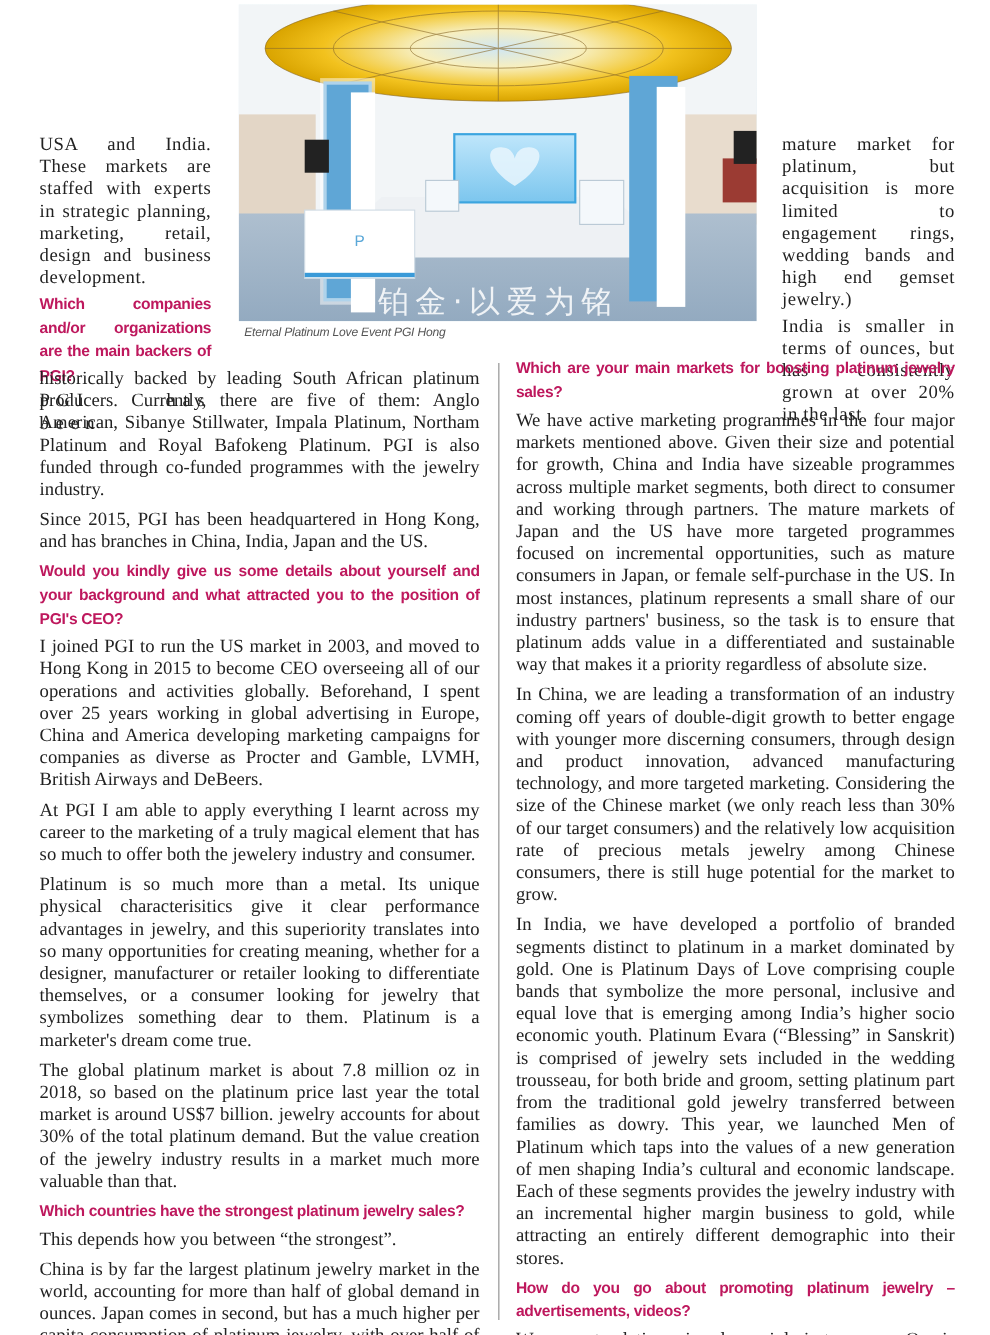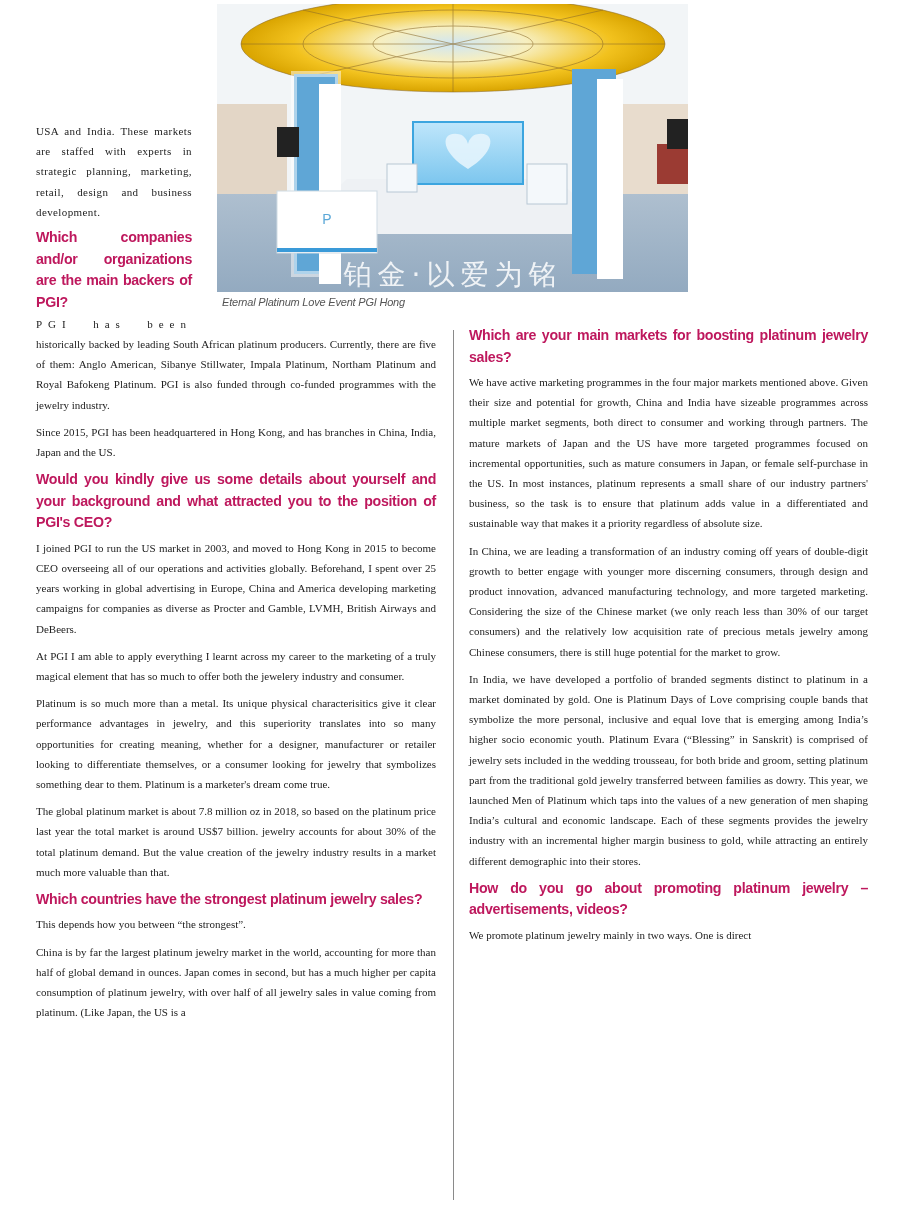--- a/index.html
+++ b/index.html
@@ -1,20 +1,20 @@
 <!DOCTYPE html>
 <html><head>
 <meta charset="utf-8">
 <style>
   html, body { margin: 0; padding: 0; background: #ffffff; }
   body { width: 900px; height: 1214px; position: relative; overflow: hidden; }
   .page { position: absolute; left: 0; top: 0; width: 900px; height: 1214px; }
   .p {
     font-family: "Liberation Serif", serif;
-    font-size: 11px;
+    font-size: 17px;
     line-height: 20.2px;
     color: #222222;
     text-align: justify;
     margin: 0 0 7px 0;
     hyphens: none;
   }
   .h {
     font-family: "Liberation Sans", sans-serif;
     font-weight: bold;
     font-size: 14.2px;
@@ -105,20 +105,24 @@
   <div class="caption">Eternal Platinum Love Event PGI Hong</div>
 
   <div class="narrow-left">
     <p class="p wide2" style="letter-spacing:0.4px;">USA and India. These markets are staffed with experts in strategic planning, marketing, retail, design and business development.</p>
     <p class="h" style="margin-top:-2px;">
       <span>Which companies and/or organizations are the main backers of PGI?</span>
     </p>
     <p class="p justify-last" style="letter-spacing:6px; margin:-3px 0 0 0;">PGI has been</p>
   </div>
 
+  <div class="narrow-right">
+    <p class="p" style="letter-spacing:0.4px;">mature market for platinum, but acquisition is more limited to engagement rings, wedding bands and high end gemset jewelry.)</p>
+    <p class="p" style="letter-spacing:0.6px; margin-top:-3px;">India is smaller in terms of ounces, but has consistently grown at over 20% in the last</p>
+  </div>
 
   <div class="col-left" style="top:334px;">
     <p class="p">historically backed by leading South African platinum producers. Currently, there are five of them: Anglo American, Sibanye Stillwater, Impala Platinum, Northam Platinum and Royal Bafokeng Platinum. PGI is also funded through co-funded programmes with the jewelry industry.</p>
     <p class="p">Since 2015, PGI has been headquartered in Hong Kong, and has branches in China, India, Japan and the US.</p>
     <p class="h">Would you kindly give us some details about yourself and your background and what attracted you to the position of PGI's CEO?</p>
     <p class="p">I joined PGI to run the US market in 2003, and moved to Hong Kong in 2015 to become CEO overseeing all of our operations and activities globally. Beforehand, I spent over 25 years working in global advertising in Europe, China and America developing marketing campaigns for companies as diverse as Procter and Gamble, LVMH, British Airways and DeBeers.</p>
     <p class="p">At PGI I am able to apply everything I learnt across my career to the marketing of a truly magical element that has so much to offer both the jewelery industry and consumer.</p>
     <p class="p">Platinum is so much more than a metal. Its unique physical characterisitics give it clear performance advantages in jewelry, and this superiority translates into so many opportunities for creating meaning, whether for a designer, manufacturer or retailer looking to differentiate themselves, or a consumer looking for jewelry that symbolizes something dear to them. Platinum is a marketer's dream come true.</p>
     <p class="p">The global platinum market is about 7.8 million oz in 2018, so based on the platinum price last year the total market is around US$7 billion. jewelry accounts for about 30% of the total platinum demand. But the value creation of the jewelry industry results in a market much more valuable than that.</p>
     <p class="h">Which countries have the strongest platinum jewelry sales?</p>

